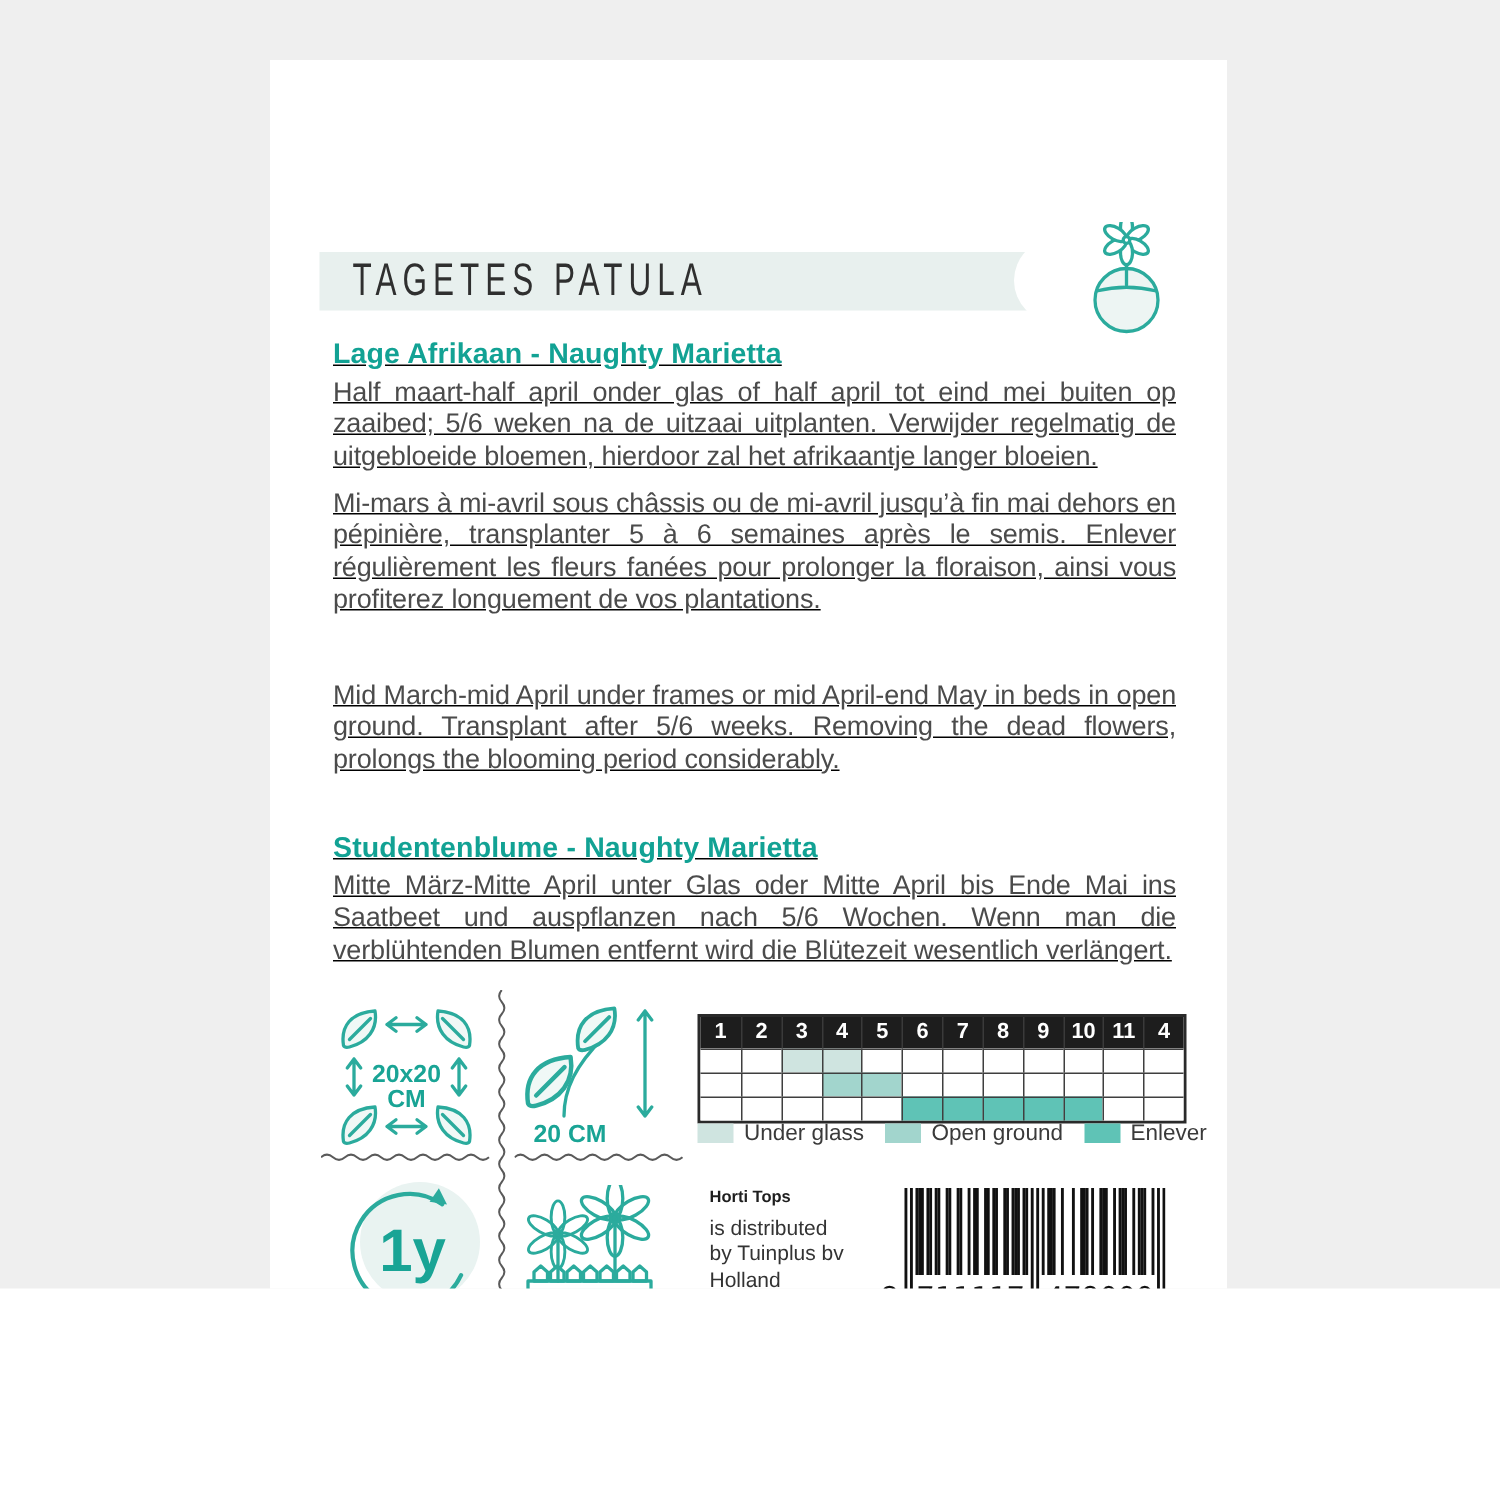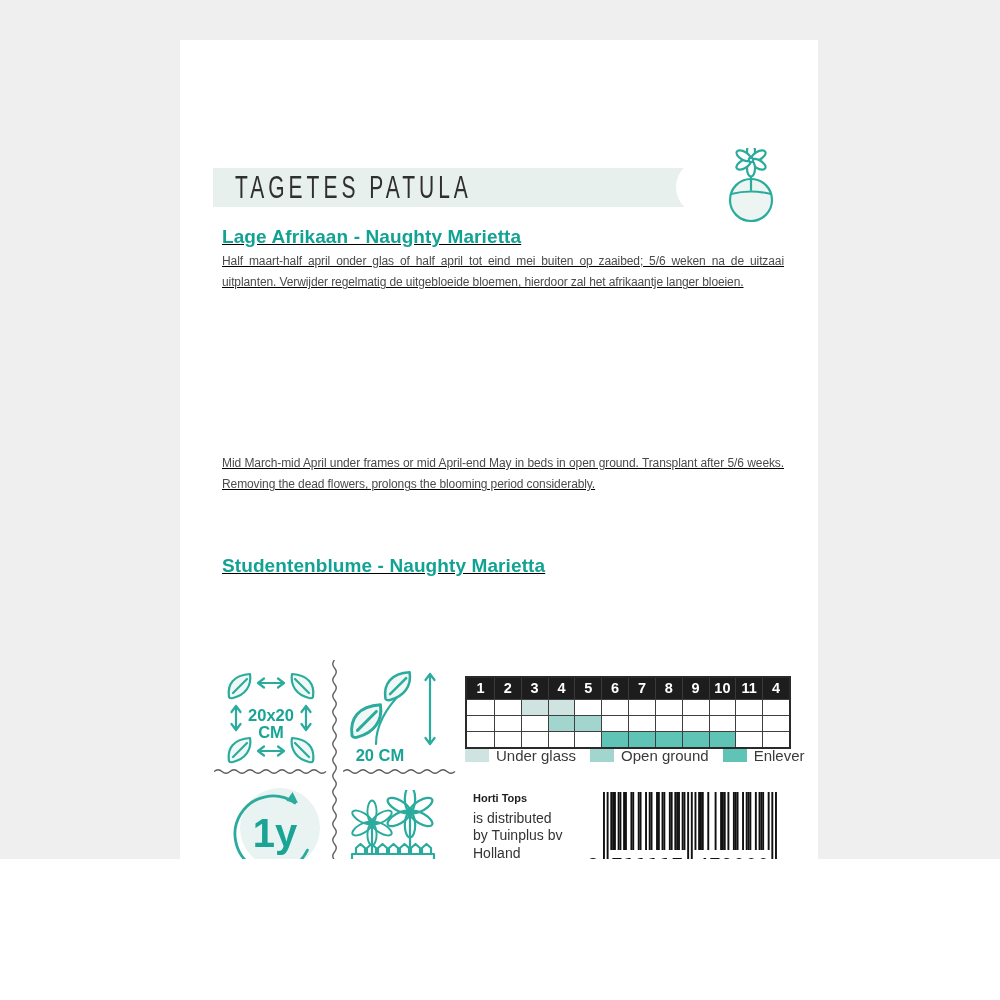--- a/index.html
+++ b/index.html
@@ -10,21 +10,21 @@
   
   .banner{position:absolute;left:33px;top:128px;width:489px;height:39px;background:#e8f0ee;}
   .banner-cut{position:absolute;left:496px;top:119px;width:56px;height:56px;border-radius:50%;background:#ffffff;}
   .banner-text{position:absolute;left:22px;top:7px;display:inline-block;font-size:21px;line-height:26px;
                letter-spacing:4px;color:#2f2f2f;transform:scaleY(1.45);transform-origin:left center;white-space:nowrap;}
   .pot-icon{position:absolute;left:543px;top:108px;width:56px;height:76px;}
 
   
   .lang{position:absolute;left:42px;width:562px;text-decoration:underline;}
   .lang h2{margin:0 0 3px 0;font-size:19px;font-weight:bold;color:#12a294;letter-spacing:.1px;}
-  .lang p{margin:0;font-size:12px;line-height:21.4px;color:#4b4b4b;text-align:justify;letter-spacing:-0.1px;}
+  .lang p{margin:0;font-size:18px;line-height:21.4px;color:#4b4b4b;text-align:justify;letter-spacing:-0.1px;}
   .lang-nl{top:186px;} .lang-fr{top:285px;} .lang-en{top:413px;} .lang-de{top:515px;}
 
   
   .wave{position:absolute;}
   .icon-svg{position:absolute;}
   .icon-annual{position:absolute;left:48px;top:746px;width:94px;height:94px;}
 
   
   .calendar{position:absolute;left:285px;top:636px;width:322px;border:2px solid #2a2a2a;background:#fff;}
   .cal-head{display:grid;grid-template-columns:repeat(12,1fr);background:#1d1d1d;}
@@ -73,26 +73,28 @@
         </g>
         <circle cx="28" cy="12" r="2.2" fill="#ffffff"></circle>
       </g>
     </svg>
 
     <section class="lang lang-nl">
       <h2>Lage Afrikaan - Naughty Marietta</h2>
       <p>Half maart-half april onder glas of half april tot eind mei buiten op zaaibed; 5/6 weken na de uitzaai uitplanten. Verwijder regelmatig de uitgebloeide bloemen, hierdoor zal het afrikaantje langer bloeien.</p>
     </section>
     <section class="lang lang-fr">
+      <p>Mi-mars à mi-avril sous châssis ou de mi-avril jusqu’à fin mai dehors en pépinière, transplanter 5 à 6 semaines après le semis. Enlever régulièrement les fleurs fanées pour prolonger la floraison, ainsi vous profiterez longuement de vos plantations.</p>
     </section>
     <section class="lang lang-en">
       <p>Mid March-mid April under frames or mid April-end May in beds in open ground. Transplant after 5/6 weeks. Removing the dead flowers, prolongs the blooming period considerably.</p>
     </section>
     <section class="lang lang-de">
       <h2>Studentenblume - Naughty Marietta</h2>
+      <p>Mitte März-Mitte April unter Glas oder Mitte April bis Ende Mai ins Saatbeet und auspflanzen nach 5/6 Wochen. Wenn man die verblühtenden Blumen entfernt wird die Blütezeit wesentlich verlängert.</p>
     </section>
 
     <svg class="wave" style="left:150px;top:620px;width:9px;height:238px;" viewBox="0 0 9 238">
       <path d="M4.5,0 q-3.5,4 0,8 t0,8 t0,8 t0,8 t0,8 t0,8 t0,8 t0,8 t0,8 t0,8 t0,8 t0,8 t0,8 t0,8 t0,8 t0,8 t0,8 t0,8 t0,8 t0,8 t0,8 t0,8 t0,8 t0,8 t0,8 t0,8 t0,8 t0,8" fill="none" stroke="#5a5a5a" stroke-width="1.3"></path>
     </svg>
     <svg class="wave" style="left:34px;top:727px;width:116px;height:9px;" viewBox="0 0 116 9">
       <path d="M0,4.5 q4,-3.5 8,0 t8,0 t8,0 t8,0 t8,0 t8,0 t8,0 t8,0 t8,0 t8,0 t8,0 t8,0 t8,0 t8,0" fill="none" stroke="#5a5a5a" stroke-width="1.3"></path>
     </svg>
     <svg class="wave" style="left:163px;top:727px;width:116px;height:9px;" viewBox="0 0 116 9">
       <path d="M0,4.5 q4,-3.5 8,0 t8,0 t8,0 t8,0 t8,0 t8,0 t8,0 t8,0 t8,0 t8,0 t8,0 t8,0 t8,0 t8,0" fill="none" stroke="#5a5a5a" stroke-width="1.3"></path>

